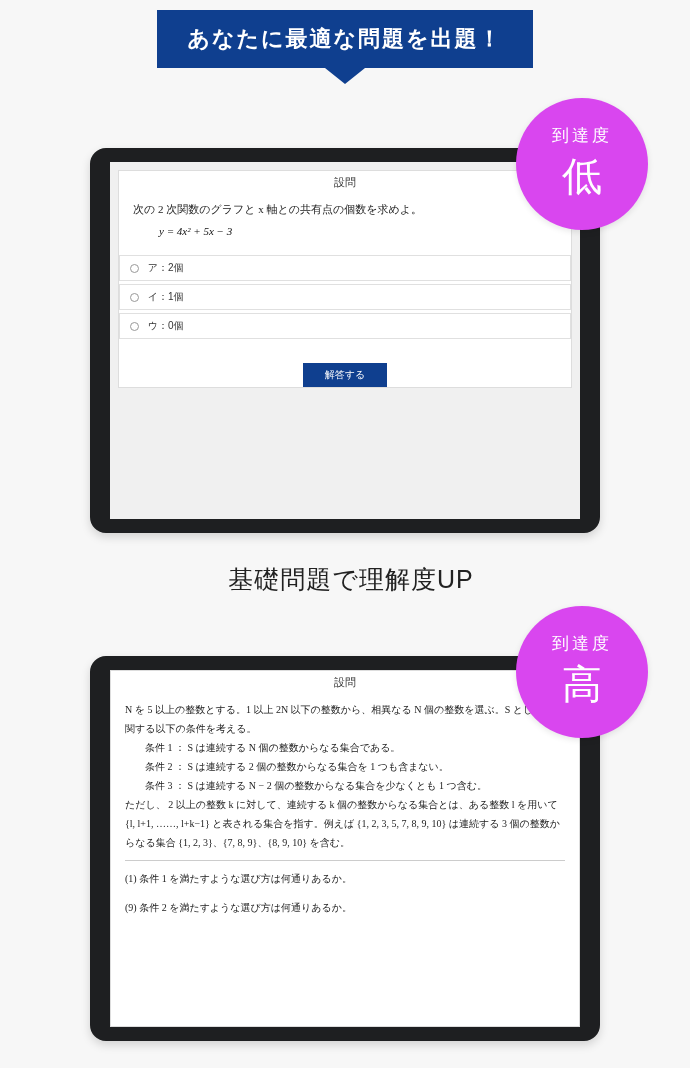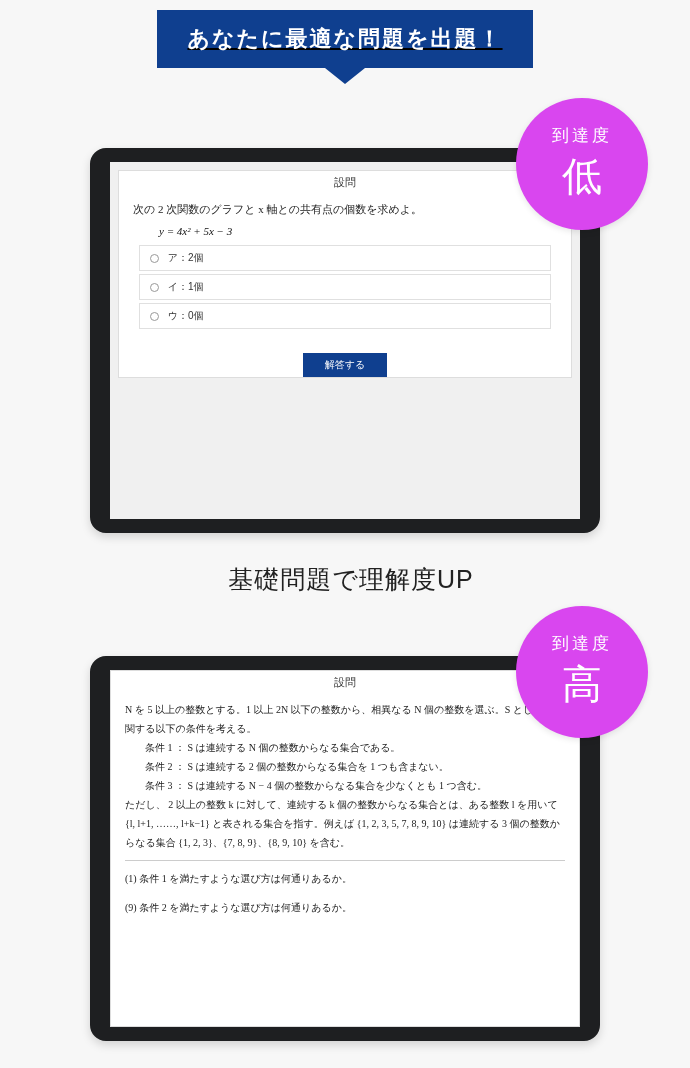--- a/index.html
+++ b/index.html
@@ -6,21 +6,21 @@
   body {
     width: 690px;
     height: 1068px;
     background: #f7f7f7;
     font-family: "Hiragino Sans", "Hiragino Kaku Gothic ProN", Meiryo, sans-serif;
     position: relative;
     overflow: hidden;
   }
 
   
-  .banner-wrap { display: flex; justify-content: center; padding-top: 10px; text-decoration: underline; }
+  .banner-wrap { display: flex; justify-content: center; padding-top: 10px; }
   .banner {
     background: #0f3f8f;
     color: #fff;
     font-size: 22px;
     font-weight: 600;
     letter-spacing: 2px;
     padding: 14px 30px;
     position: relative;
   }
   .banner::after {
@@ -66,21 +66,21 @@
     color: #222;
     font-family: "Times New Roman", serif;
   }
   .q-formula {
     font-family: "Times New Roman", serif;
     font-size: 11px;
     padding: 4px 40px 8px;
     font-style: italic;
     color: #111;
   }
-  .options { padding: 0 20px; }
+  .options { padding: 0 0; margin-top: 10px; }
   .option {
     border: 1px solid #e0e0e0;
     background: #fff;
     font-size: 10px;
     padding: 5px 10px;
     margin-bottom: 3px;
     color: #333;
   }
   .option-radio {
     display: inline-block;
@@ -190,21 +190,21 @@
 
 <div class="tablet-block second">
   <div class="tablet second-t">
     <div class="tablet-inner" style="padding:0;">
       <div class="essay">
         <div class="card-header">設問</div>
         <div class="essay-body">
           <div>N を 5 以上の整数とする。1 以上 2N 以下の整数から、相異なる N 個の整数を選ぶ。S とし、S に関する以下の条件を考える。</div>
           <div class="cond">条件 1 ： S は連続する N 個の整数からなる集合である。</div>
           <div class="cond">条件 2 ： S は連続する 2 個の整数からなる集合を 1 つも含まない。</div>
-          <div class="cond">条件 3 ： S は連続する N − 4 個の整数からなる集合を少なくとも 1 つ含む。</div>
+          <div class="cond">条件 3 ： S は連続する N − 2 個の整数からなる集合を少なくとも 1 つ含む。</div>
           <div>ただし、 2 以上の整数 k に対して、連続する k 個の整数からなる集合とは、ある整数 l を用いて {l, l+1, ……, l+k−1} と表される集合を指す。例えば {1, 2, 3, 5, 7, 8, 9, 10} は連続する 3 個の整数からなる集合 {1, 2, 3}、{7, 8, 9}、{8, 9, 10} を含む。</div>
           <hr>
           <div>(1)  条件 1 を満たすような選び方は何通りあるか。</div>
           <div style="height:10px;"></div>
           <div>(9)  条件 2 を満たすような選び方は何通りあるか。</div>
         </div>
       </div>
     </div>
   </div>
   <div class="badge">

